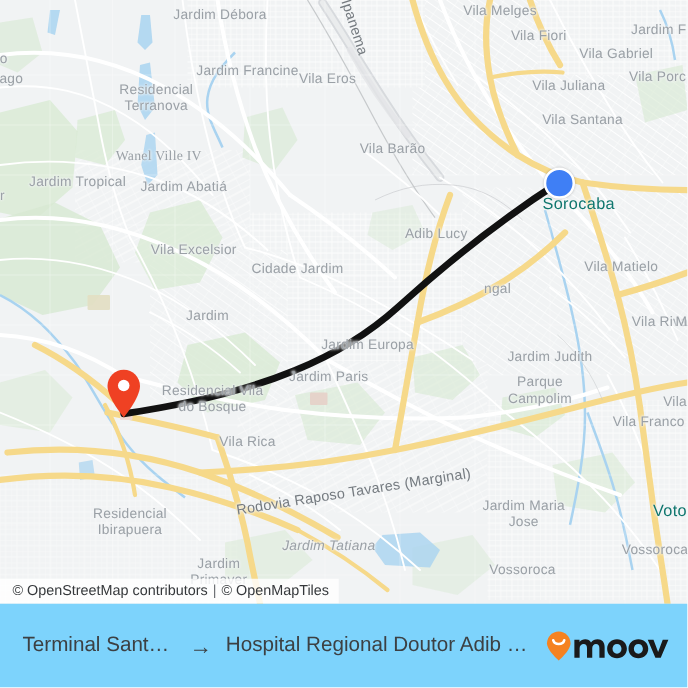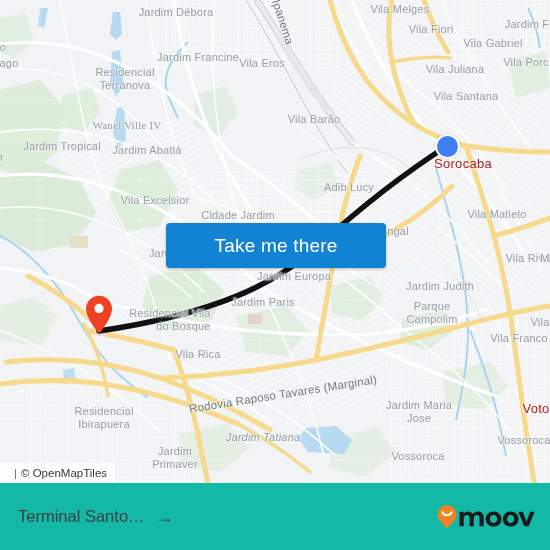--- a/index.html
+++ b/index.html
@@ -44,21 +44,21 @@
     font-size: 11px;
     font-family: "Liberation Sans", sans-serif;
     white-space: nowrap;
     letter-spacing: .2px;
     transform: translate(-50%, -50%);
     pointer-events: none;
     text-shadow: 0 0 2px #f2f4f5, 0 0 2px #f2f4f5, 0 0 3px #f2f4f5;
   }
   .map-label.two-line { text-align: center; line-height: 13px; }
   .map-label.city {
-    color: #b91c1c;
+    color: #0f766e;
     font-size: 13px;
     letter-spacing: .3px;
   }
   .map-label.road {
     color: #757b80;
     font-size: 11.5px;
   }
 
   
   #origin-pin {
@@ -118,21 +118,21 @@
   }
   .attr-sep { margin: 0 4px; color: #6b6f73; }
 
   
   #footer {
     position: absolute;
     left: 0;
     top: 483px;
     width: 550px;
     height: 67px;
-    background: #14b8a6;
+    background: #7dd3fc;
     display: flex;
     align-items: center;
     box-sizing: border-box;
     padding: 0 14px 0 18px;
   }
   #trip-summary {
     flex: 1 1 auto;
     display: flex;
     align-items: center;
     min-width: 0;
@@ -358,21 +358,21 @@
         <div class="map-label" style="left: 155px; top: 200px;">Vila Excelsior</div>
         <div class="map-label" style="left: 497px; top: 214px;">Vila Matielo</div>
         <div class="map-label" style="left: 238px; top: 215px;">Cidade Jardim</div>
         <div class="map-label" style="left: 398px; top: 231px;">ngal</div>
         <div class="map-label" style="left: 166px; top: 253px;">Jardim</div>
         <div class="map-label" style="left: 528px; top: 258px;">Vila Riva</div>
         <div class="map-label" style="left: 294px; top: 276px;">Jardim Europa</div>
         <div class="map-label" style="left: 440px; top: 286px;">Jardim Judith</div>
         <div class="map-label" style="left: 519px; top: 294px; margin-top: 44px;">Vila Franco</div>
         <div class="map-label" style="left: 263px; top: 302px;">Jardim Paris</div>
-        <div class="map-label two-line" style="left: 170px; top: 320px; text-align: right;">
+        <div class="map-label two-line" style="left: 170px; top: 320px;">
           <div>Residencial Vila</div>
           <div>do Bosque</div>
         </div>
         <div class="map-label" style="left: 540px; top: 322px;">Vila</div>
         <div class="map-label two-line" style="left: 432px; top: 313px;">
           <div>Parque</div>
           <div>Campolim</div>
         </div>
         <div class="map-label" style="left: 198px; top: 354px;">Vila Rica</div>
         <div class="map-label two-line" style="left: 104px; top: 418px;">
@@ -399,32 +399,33 @@
 
     <div id="origin-pin">
       <svg width="28" height="40" viewBox="0 0 28 40">
         <path d="M14 0.8 C6.8 0.8 1 6.6 1 13.8 C1 23.4 14 38.8 14 38.8 C14 38.8 27 23.4 27 13.8 C27 6.6 21.2 0.8 14 0.8 Z" fill="#ef4123"></path>
         <circle cx="14" cy="13.4" r="4.6" fill="#ffffff"></circle>
       </svg>
     </div>
 
     <div id="dest-dot"></div>
 
-    <button id="cta-button">Take me there</button>
 
     <div id="attribution">
+      <span>© OpenStreetMap contributors</span>
       <span class="attr-sep">|</span>
       <span>© OpenMapTiles</span>
     </div>
   </div>
 
   <div id="footer">
     <div id="trip-summary">
       <span id="trip-origin" class="trip-endpoint">Terminal Santo…</span>
       <span id="trip-arrow">→</span>
+      <span id="trip-dest" class="trip-endpoint">Hospital Regional Doutor Adib D…</span>
     </div>
     <div id="moovit-logo">
       <svg width="100" height="26" viewBox="0 0 100 26">
         <g>
           <path d="M11 1.2 C5.8 1.2 1.6 5.4 1.6 10.6 C1.6 16.4 11 24.4 11 24.4 C11 24.4 20.4 16.4 20.4 10.6 C20.4 5.4 16.2 1.2 11 1.2 Z" fill="#f58220"></path>
           <path d="M6.6 8.2 C7.6 12.2 14.4 12.2 15.4 8.2" stroke="#ffffff" stroke-width="2.1" fill="none" stroke-linecap="round"></path>
         </g>
         <g fill="#1a1a1a">
           <path d="M23.5 22.2 L23.5 7.8 L27.6 7.8 L27.6 9.6 C28.7 8.2 30.3 7.4 32.2 7.4 C34.3 7.4 35.9 8.3 36.8 9.9 C38.1 8.3 39.9 7.4 42.1 7.4 C45.6 7.4 47.7 9.7 47.7 13.5 L47.7 22.2 L43.5 22.2 L43.5 14.3 C43.5 12.2 42.5 11.1 40.8 11.1 C39 11.1 37.8 12.4 37.8 14.5 L37.8 22.2 L33.6 22.2 L33.6 14.3 C33.6 12.2 32.6 11.1 30.9 11.1 C29.1 11.1 27.7 12.4 27.7 14.6 L27.7 22.2 Z"></path>
           <path d="M57.6 22.6 C53.1 22.6 49.7 19.4 49.7 15 C49.7 10.6 53.1 7.4 57.6 7.4 C62.1 7.4 65.5 10.6 65.5 15 C65.5 19.4 62.1 22.6 57.6 22.6 Z M57.6 18.9 C59.7 18.9 61.2 17.3 61.2 15 C61.2 12.7 59.7 11.1 57.6 11.1 C55.5 11.1 54 12.7 54 15 C54 17.3 55.5 18.9 57.6 18.9 Z"></path>

